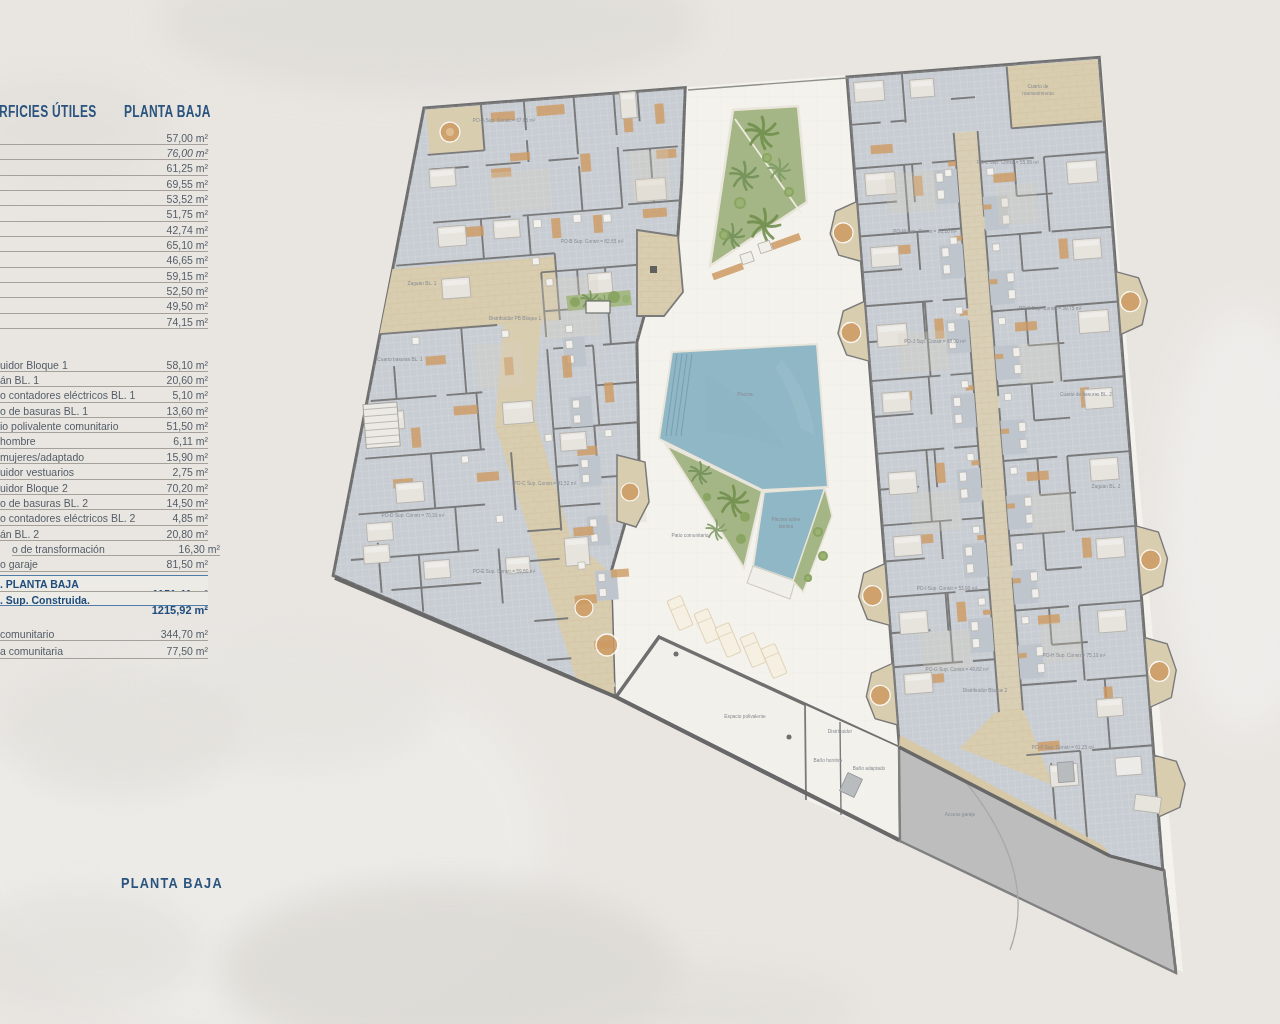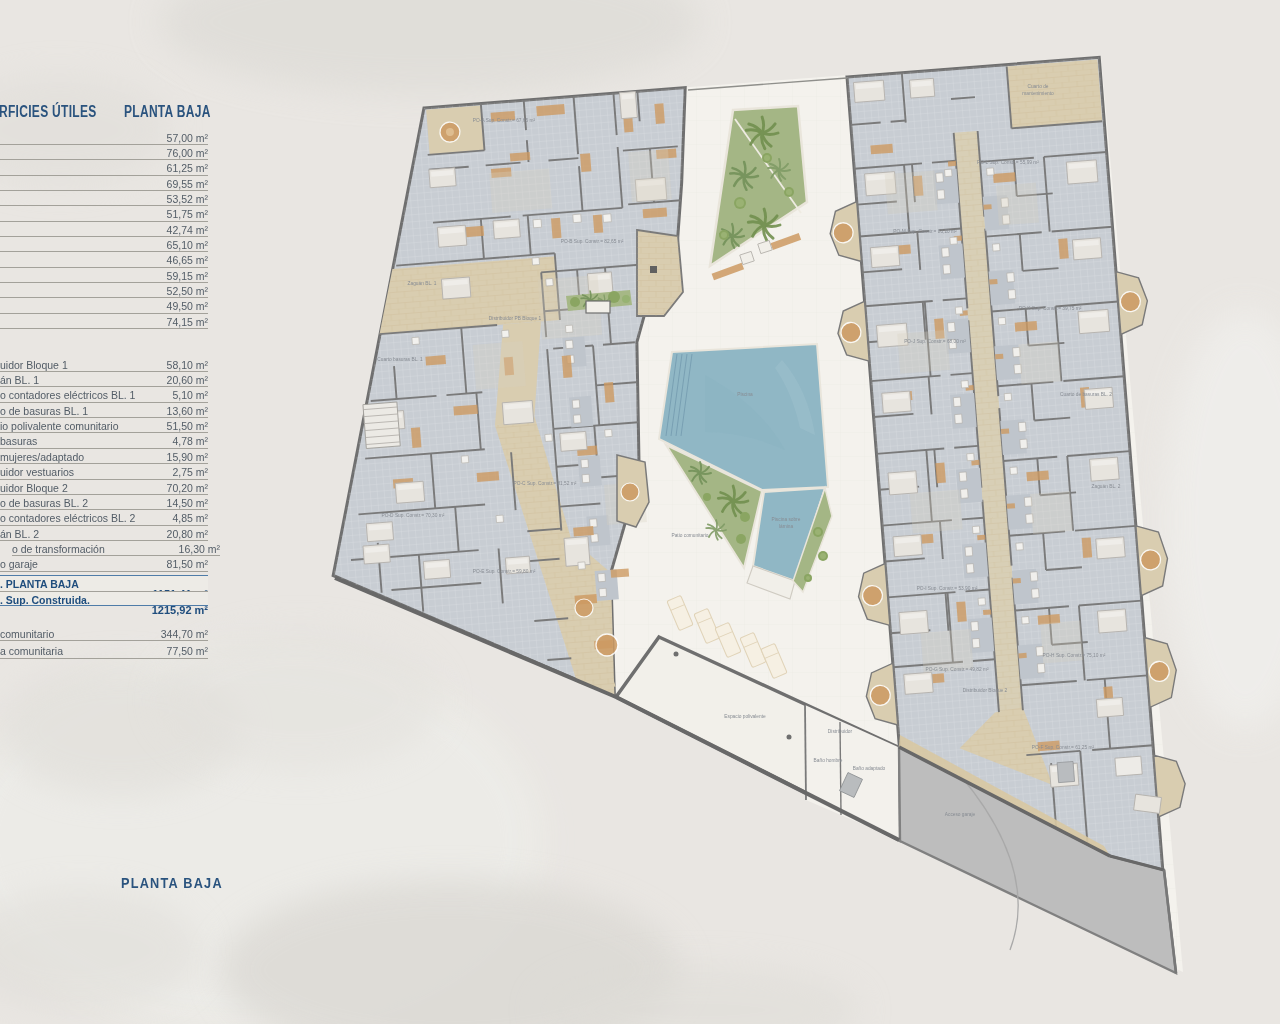--- a/index.html
+++ b/index.html
@@ -691,21 +691,21 @@
 <text x="786.0" y="528.0" font-size="4.8" fill="#878c93" text-anchor="middle">lámina</text>
 <text x="1106.0" y="488.0" font-size="4.8" fill="#878c93" text-anchor="middle">Zaguán BL. 2</text>
 </g>
 </svg>
 <div class="tbl">
 <div class="hdr" style="left:-1px;top:103px;">RFICIES ÚTILES</div>
 <div class="hdr" style="left:124px;top:103px;">PLANTA BAJA</div>
 <div class="row" style="top:129.6px;">
         <span class="val">57,00 m²</span>
       </div>
-<div class="row" style="top:144.9px;">
+<div class="row" style="top:144.9px;font-style:italic;">
         <span class="val">76,00 m²</span>
       </div>
 <div class="row" style="top:160.3px;">
         <span class="val">61,25 m²</span>
       </div>
 <div class="row" style="top:175.6px;">
         <span class="val">69,55 m²</span>
       </div>
 <div class="row" style="top:191.0px;">
         <span class="val">53,52 m²</span>
@@ -748,22 +748,22 @@
       </div>
 <div class="row" style="top:402.6px;">
         <span class="lab">o de basuras BL. 1</span>
         <span class="val">13,60 m²</span>
       </div>
 <div class="row" style="top:418.0px;">
         <span class="lab">io polivalente comunitario</span>
         <span class="val">51,50 m²</span>
       </div>
 <div class="row" style="top:433.4px;">
-        <span class="lab">basuras</span>
-        <span class="val">4,78 m²</span>
+        <span class="lab">hombre</span>
+        <span class="val">6,11 m²</span>
       </div>
 <div class="row" style="top:448.8px;">
         <span class="lab">mujeres/adaptado</span>
         <span class="val">15,90 m²</span>
       </div>
 <div class="row" style="top:464.2px;">
         <span class="lab">uidor vestuarios</span>
         <span class="val">2,75 m²</span>
       </div>
 <div class="row" style="top:479.5px;">

